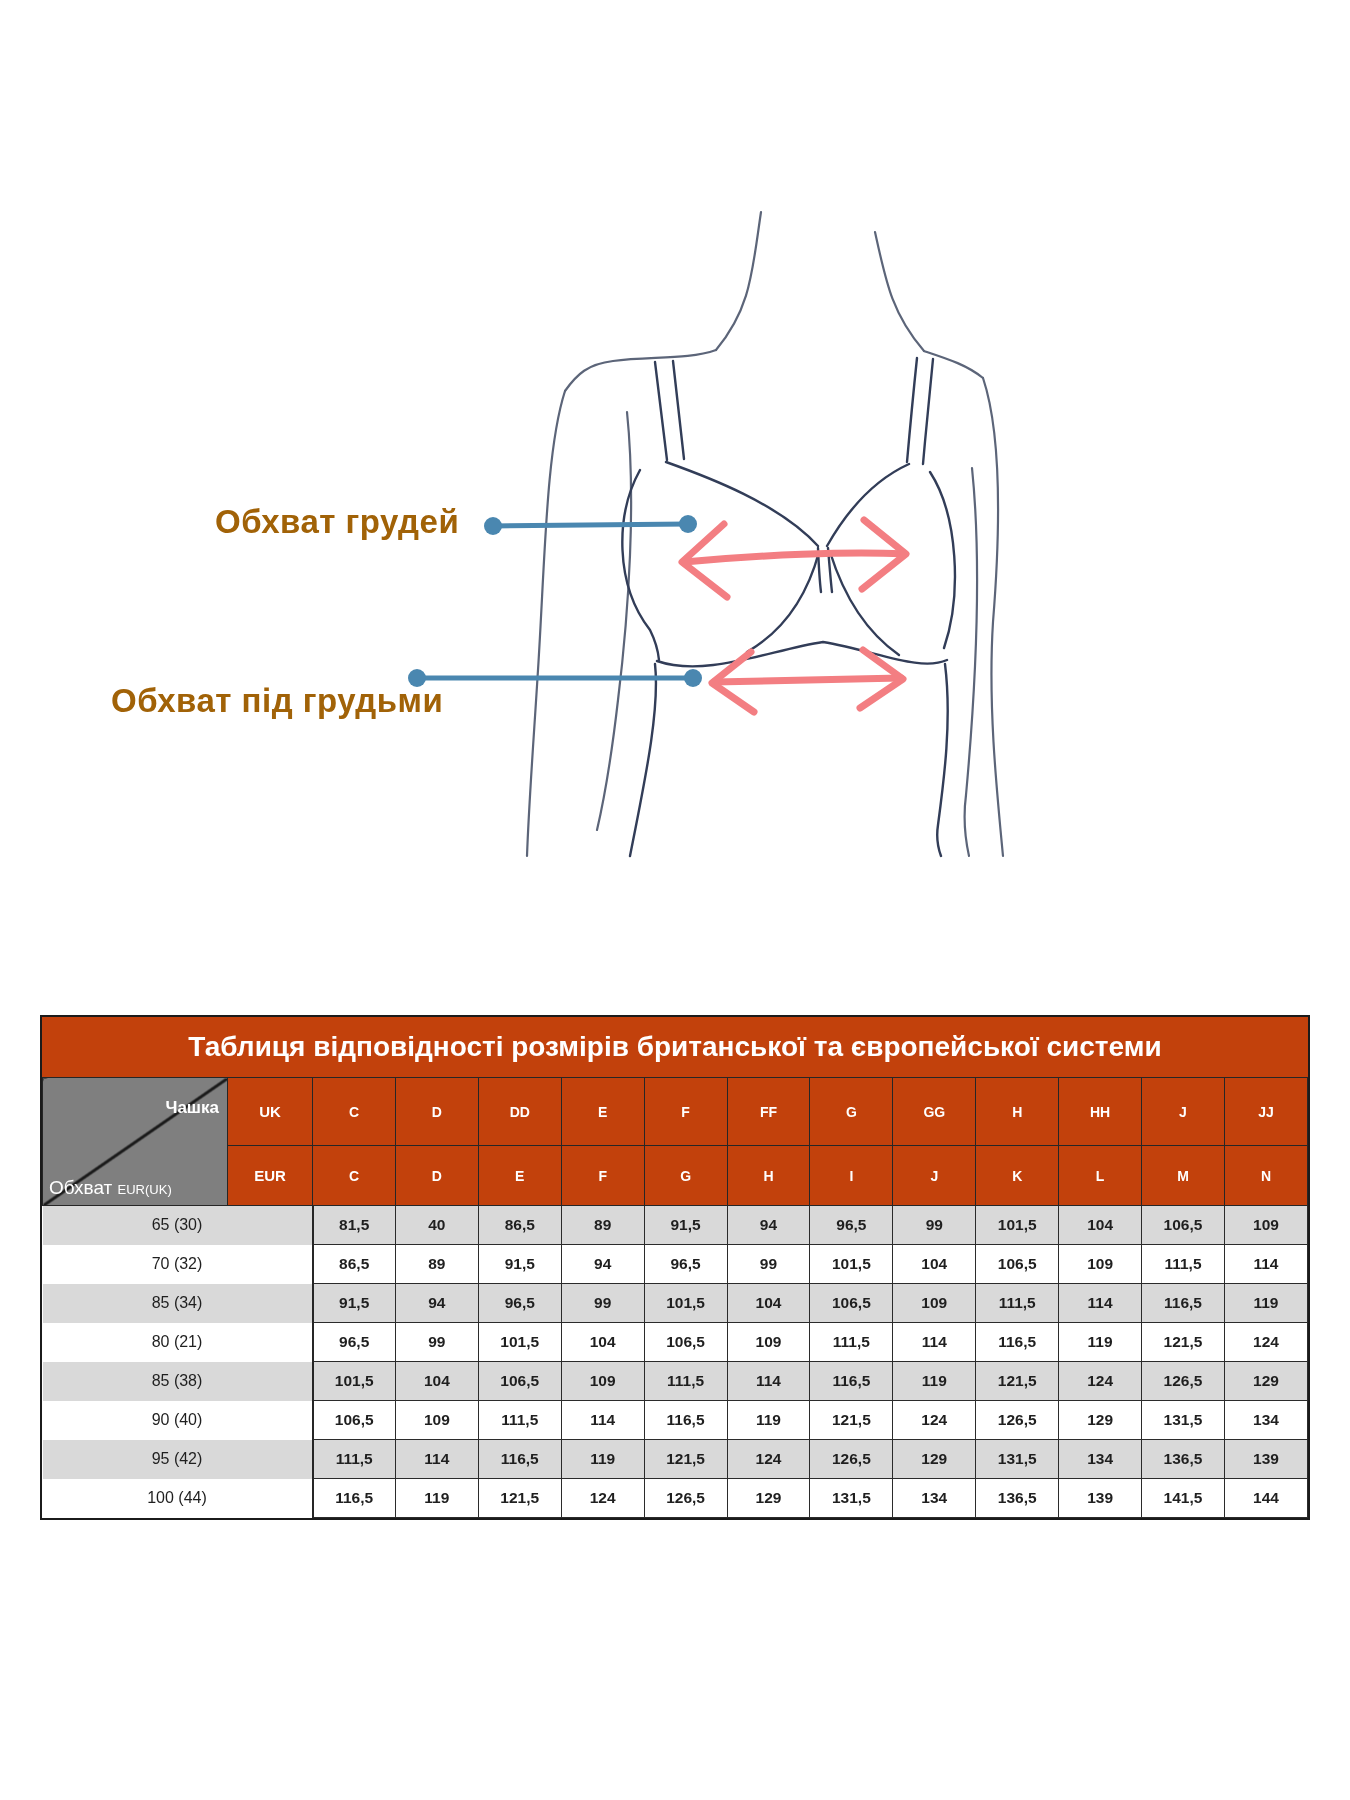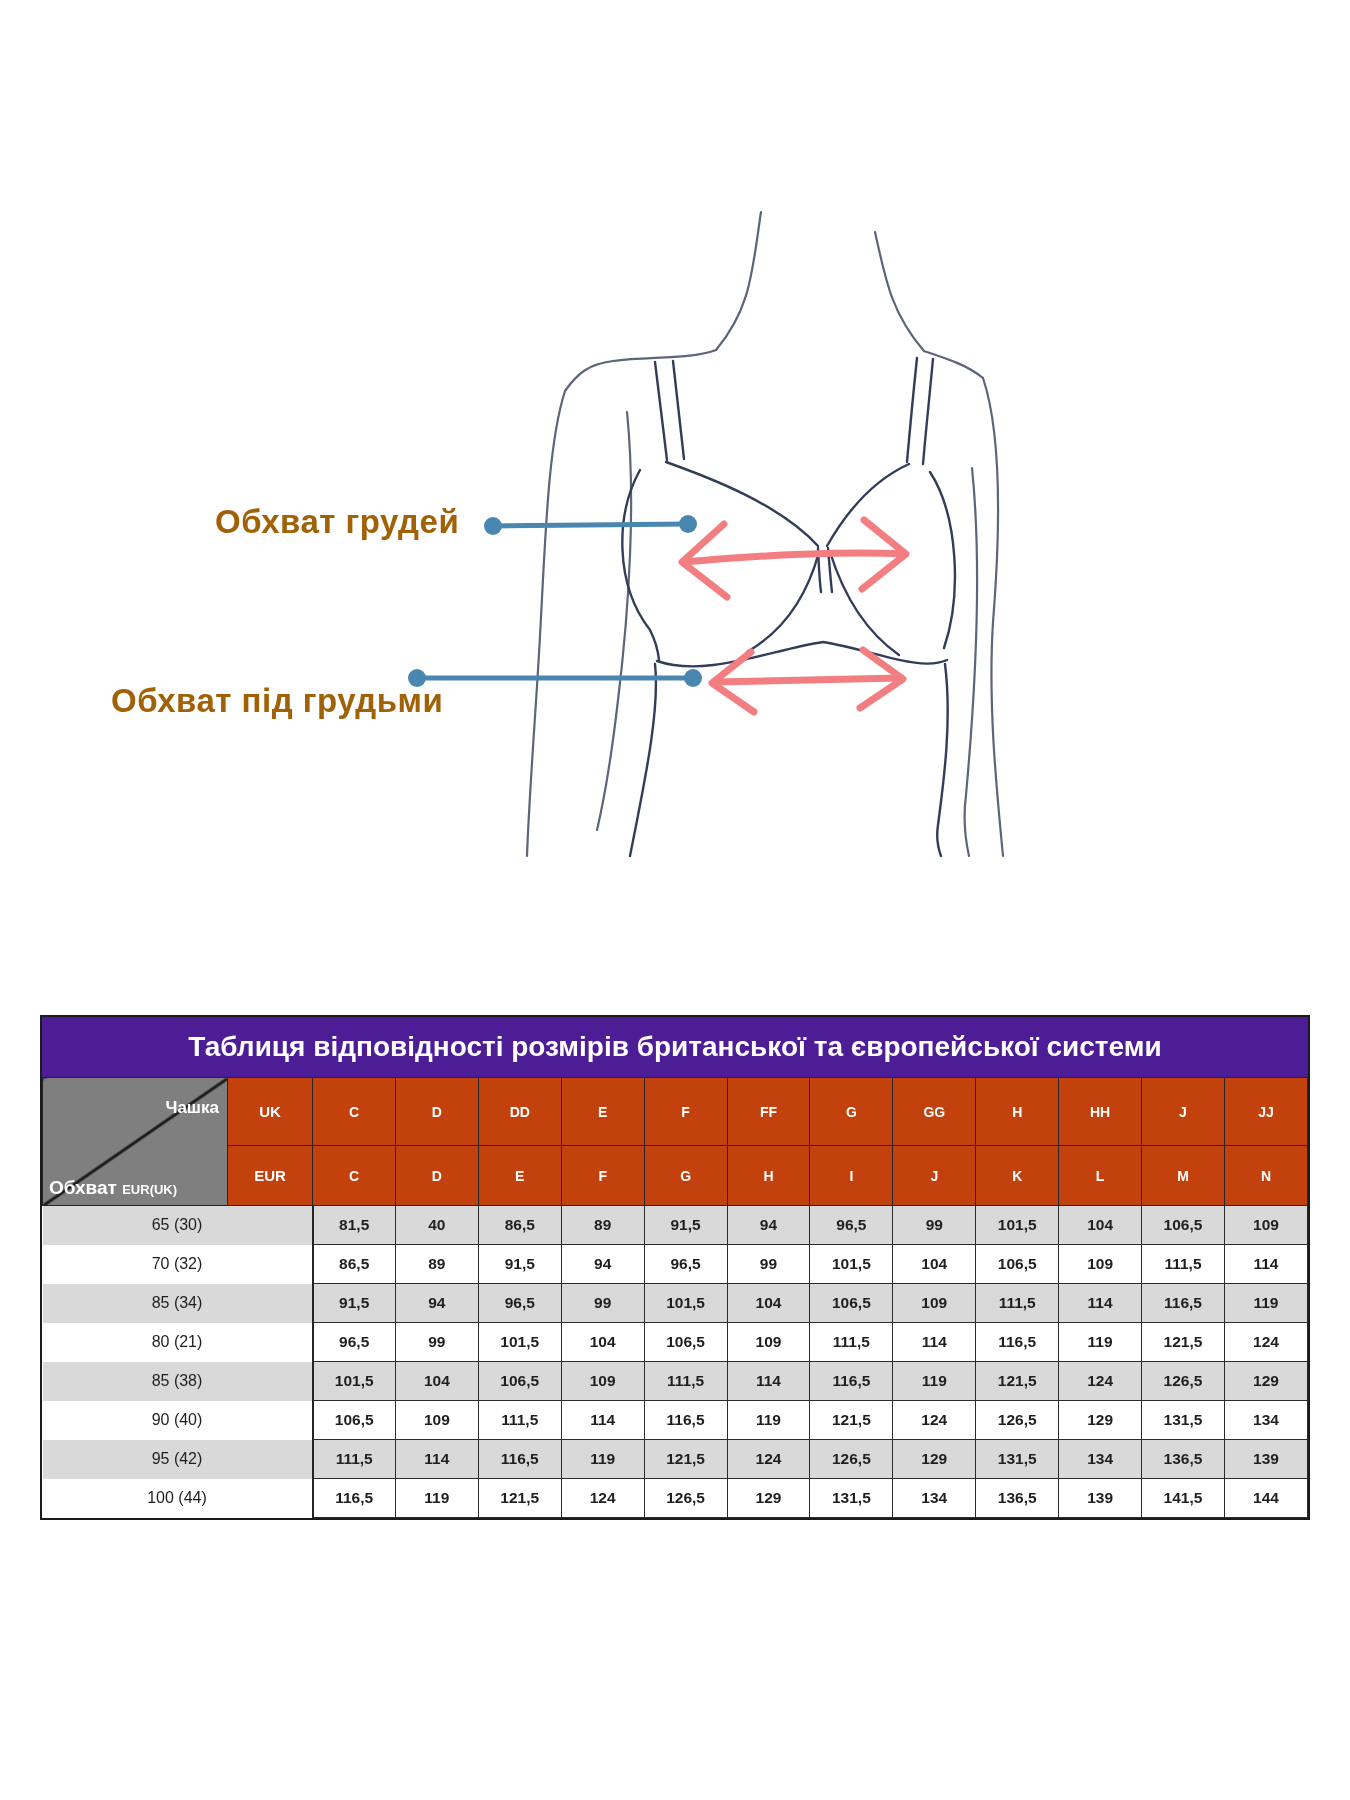--- a/index.html
+++ b/index.html
@@ -14,37 +14,37 @@
     text-align:left;letter-spacing:.5px;white-space:nowrap;
   }
   #label-bust{left:215px;top:503px;width:228px;}
   #label-underbust{left:111px;top:654px;width:312px;margin-top:28px;}
   
   .tablewrap{
     position:absolute;left:40px;top:1015px;width:1270px;
     border:2px solid #1b1b1b;box-sizing:border-box;background:#fff;
   }
   .tbl-title{
-    height:60px;line-height:60px;background:#4c1d95;color:#fff;
+    height:60px;line-height:60px;background:#c2410c;color:#fff;
     font-size:28px;font-weight:bold;text-align:center;white-space:nowrap;
   }
   table.sizes{width:100%;border-collapse:collapse;table-layout:fixed;}
   table.sizes th,table.sizes td{padding:0;text-align:center;vertical-align:middle;}
   
   thead th{background:#c2410c;color:#fff;border:1px solid #262626;font-weight:bold;}
   tr.ukrow{height:68px;}
   tr.eurrow{height:60px;}
   th.cup{font-size:14px;}
   th.syslab{font-size:15px;}
   th.corner{position:relative;background:#7f7f7f;
     background-image:linear-gradient(to bottom right,
       rgba(0,0,0,0) calc(50% - 2px),#1a1a1a calc(50% - 1px),
       #1a1a1a calc(50% + 1px),rgba(0,0,0,0) calc(50% + 2px));}
   .corner-top{position:absolute;top:20px;right:8px;font-size:17px;font-weight:bold;color:#fff;}
-  .corner-bottom{position:absolute;bottom:6px;left:6px;font-size:19px;font-weight:bold;color:#fff;white-space:nowrap;}
+  .corner-bottom{position:absolute;bottom:6px;left:6px;font-size:19px;font-weight:normal;color:#fff;white-space:nowrap;}
   .corner-bottom .sub{font-size:13px;}
   
   tbody tr{height:39px;}
   tbody tr:nth-child(odd){background:#d9d9d9;}
   tbody tr:nth-child(even){background:#ffffff;}
   td.rlabel{font-size:16px;color:#1f1f1f;border:none;border-right:2px solid #262626;}
   td.val{font-size:15.5px;font-weight:600;color:#1f1f1f;border:1px solid #2b2b2b;}
 </style>
 </head>
 <body>

